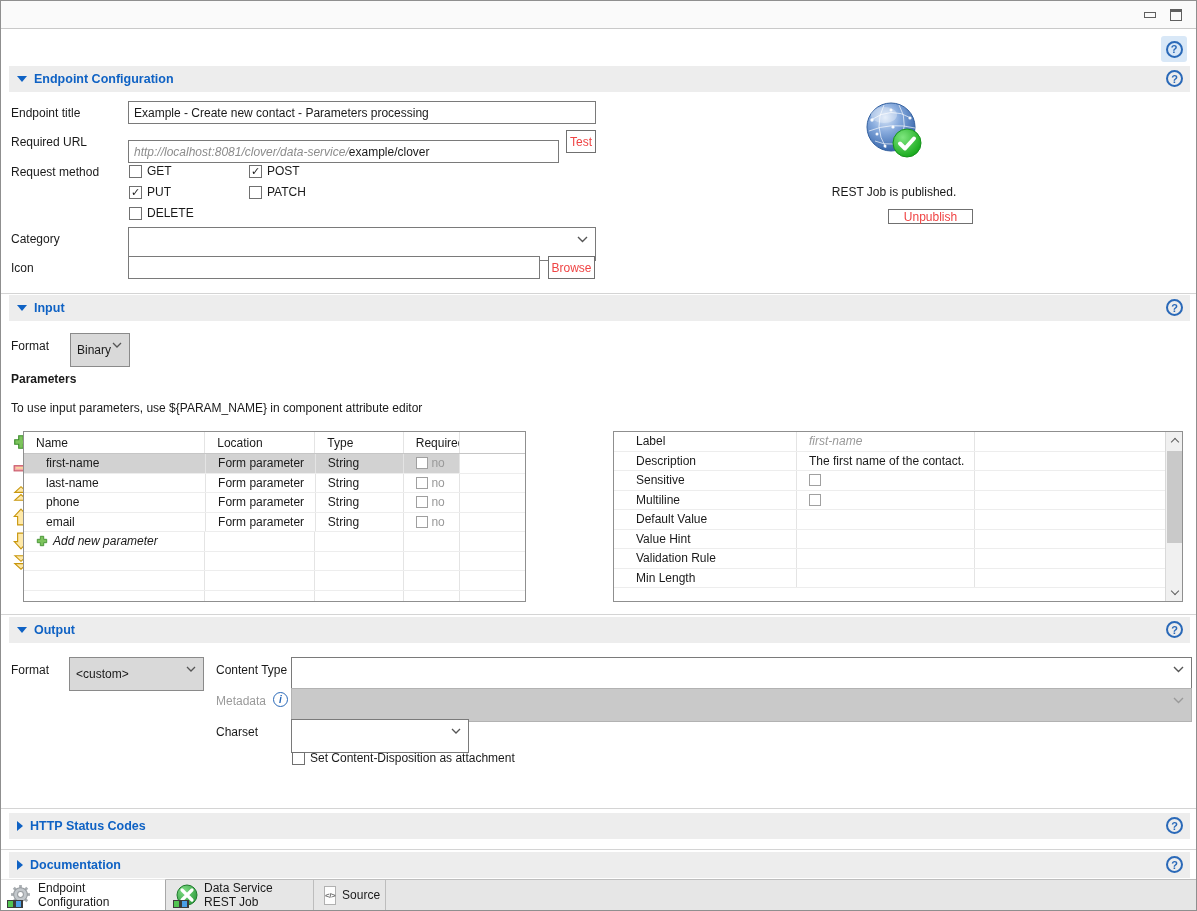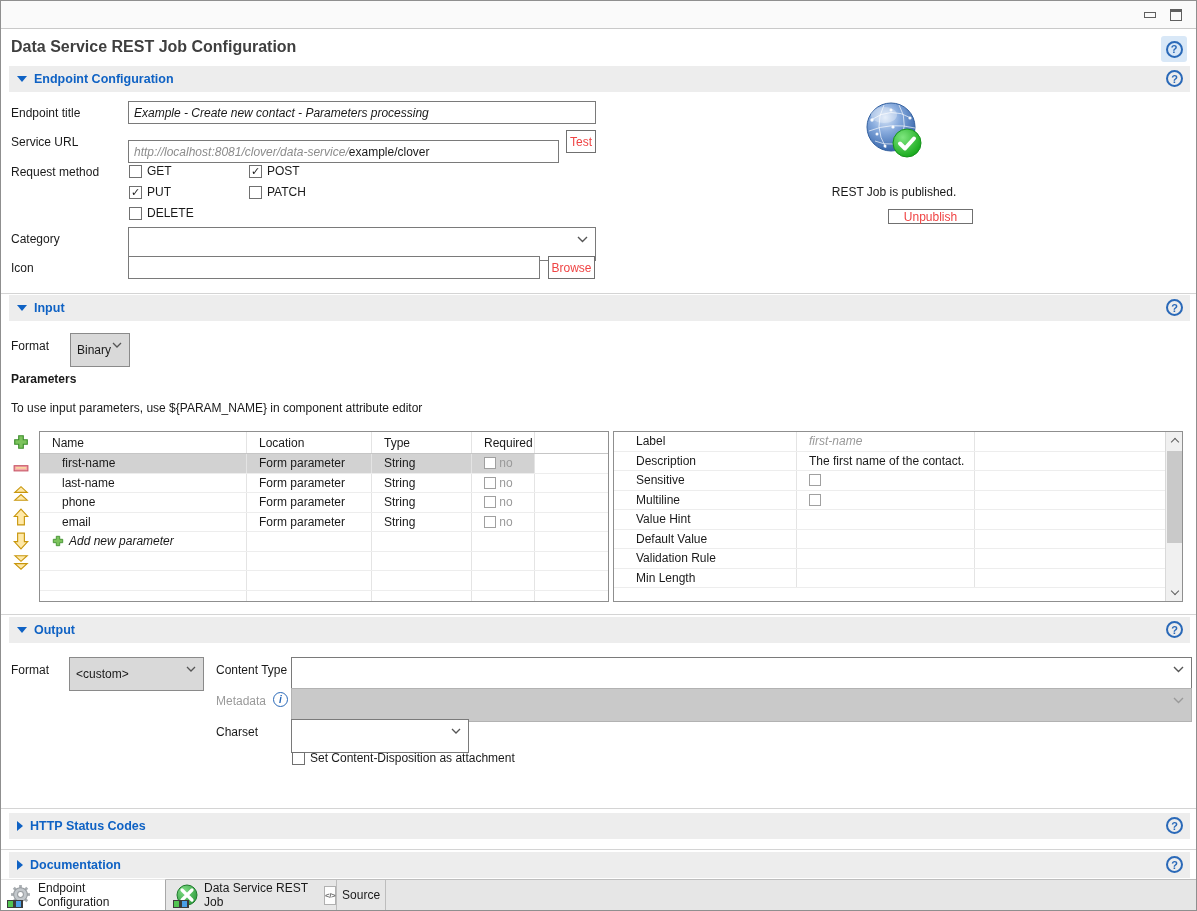--- a/index.html
+++ b/index.html
@@ -94,35 +94,34 @@
 
 <div id="win">
 
   <div class="tabbar">
     <div class="wincontrols">
       <span class="minbtn"></span>
       <span class="maxbtn"></span>
     </div>
   </div>
 
-  <div class="page-title">Data Service REST Job Configuration</div>
   <div class="help-box title-help">
     <span class="helpc">?</span>
   </div>
 
   <div class="band" style="top:65px">
     <span class="tri-down"></span>
     <span class="band-title">Endpoint Configuration</span>
     <span class="helpc band-help">?</span>
   </div>
 
   <span class="lbl" style="left:10px;top:105px">Endpoint title</span>
-  <input class="tfield" style="left: 127px; top: 100px; width: 468px; font-style: italic;" value="Example - Create new contact - Parameters processing">
-
-  <span class="lbl" style="left:10px;top:134px">Service URL</span>
+  <input class="tfield" style="left: 127px; top: 100px; width: 468px;" value="Example - Create new contact - Parameters processing">
+
+  <span class="lbl" style="left:10px;top:134px">Required URL</span>
   <div class="tfield" style="left:127px;top:139px;width:431px">
     <span class="url-prefix">http://localhost:8081/clover/data-service/</span>
       <span>example/clover</span>
   </div>
   <button class="btn" style="left:565px;top:129px;width:30px;height:23px">Test</button>
 
   <span class="lbl" style="left:10px;top:164px">Request method</span>
   <label class="cbrow" style="left:128px;top:163px">
     <span class="cb">
         <span></span>
@@ -248,21 +247,21 @@
         <path d="M7 15 L13 8.5 H10 V1 H4 V8.5 H1 Z" fill="#ffe9a8" stroke="#c8960c"></path>
       </svg>
   </span>
   <span class="ticon" style="top:553px">
     <svg width="16" height="18" viewBox="0 0 14 16">
         <path d="M1.5 1.5 L7 6.5 L12.5 1.5 Z" fill="#ffe9a8" stroke="#c8960c"></path>
         <path d="M1.5 8.5 L7 13.5 L12.5 8.5 Z" fill="#ffe9a8" stroke="#c8960c"></path>
       </svg>
   </span>
 
-  <div class="table" style="left:38px;top:430px;width:570px;height:171px">
+  <div class="table" style="left:22px;top:430px;width:503px;height:171px">
     <div class="trow thead">
       <div class="tc c1">Name</div>
       <div class="tc c2">Location</div>
       <div class="tc c3">Type</div>
       <div class="tc c4">Required</div>
       <div class="tc c5"></div>
     </div>
     <div class="trow selected">
       <div class="tc c1 indent">first-name</div>
       <div class="tc c2">Form parameter</div>
@@ -357,26 +356,26 @@
     <div class="trow">
       <div class="tc p1 indent">Multiline</div>
       <div class="tc p2">
           <span class="cb cb-flat">
             <span></span>
           </span>
         </div>
       <div class="tc p3"></div>
     </div>
     <div class="trow">
+      <div class="tc p1 indent">Default Value</div>
+      <div class="tc p2"></div>
+      <div class="tc p3"></div>
+    </div>
+    <div class="trow">
       <div class="tc p1 indent">Value Hint</div>
-      <div class="tc p2"></div>
-      <div class="tc p3"></div>
-    </div>
-    <div class="trow">
-      <div class="tc p1 indent">Default Value</div>
       <div class="tc p2"></div>
       <div class="tc p3"></div>
     </div>
     <div class="trow">
       <div class="tc p1 indent">Validation Rule</div>
       <div class="tc p2"></div>
       <div class="tc p3"></div>
     </div>
     <div class="trow">
       <div class="tc p1 indent">Min Length</div>
@@ -467,21 +466,21 @@
           <circle cx="10" cy="10" r="6.5" fill="#c3c8cc" stroke="#979ca0"></circle>
           <circle cx="10" cy="10" r="2.8" fill="#fff" stroke="#979ca0"></circle>
         </svg>
         <span class="overlayblocks">
             <span class="bg"></span>
             <span class="bb"></span>
           </span>
       </span>
       <span>Endpoint Configuration</span>
     </div>
-    <div class="btab" style="left:166px;width:170px">
+    <div class="btab" style="left:166px;width:147px">
       <span class="tabicon">
         <svg viewBox="0 0 22 22" width="22" height="22">
           <defs>
               <radialGradient id="tg" cx="35%" cy="30%" r="80%">
                 <stop offset="0%" stop-color="#7fdc84"></stop>
                 <stop offset="100%" stop-color="#2c9a3c"></stop>
               </radialGradient>
             </defs>
           <circle cx="11" cy="11" r="10" fill="url(#tg)" stroke="#1f7a2d"></circle>
           <path d="M6 6 L16 16 M16 6 L6 16" stroke="#ffffff" stroke-width="3.2" stroke-linecap="round"></path>

